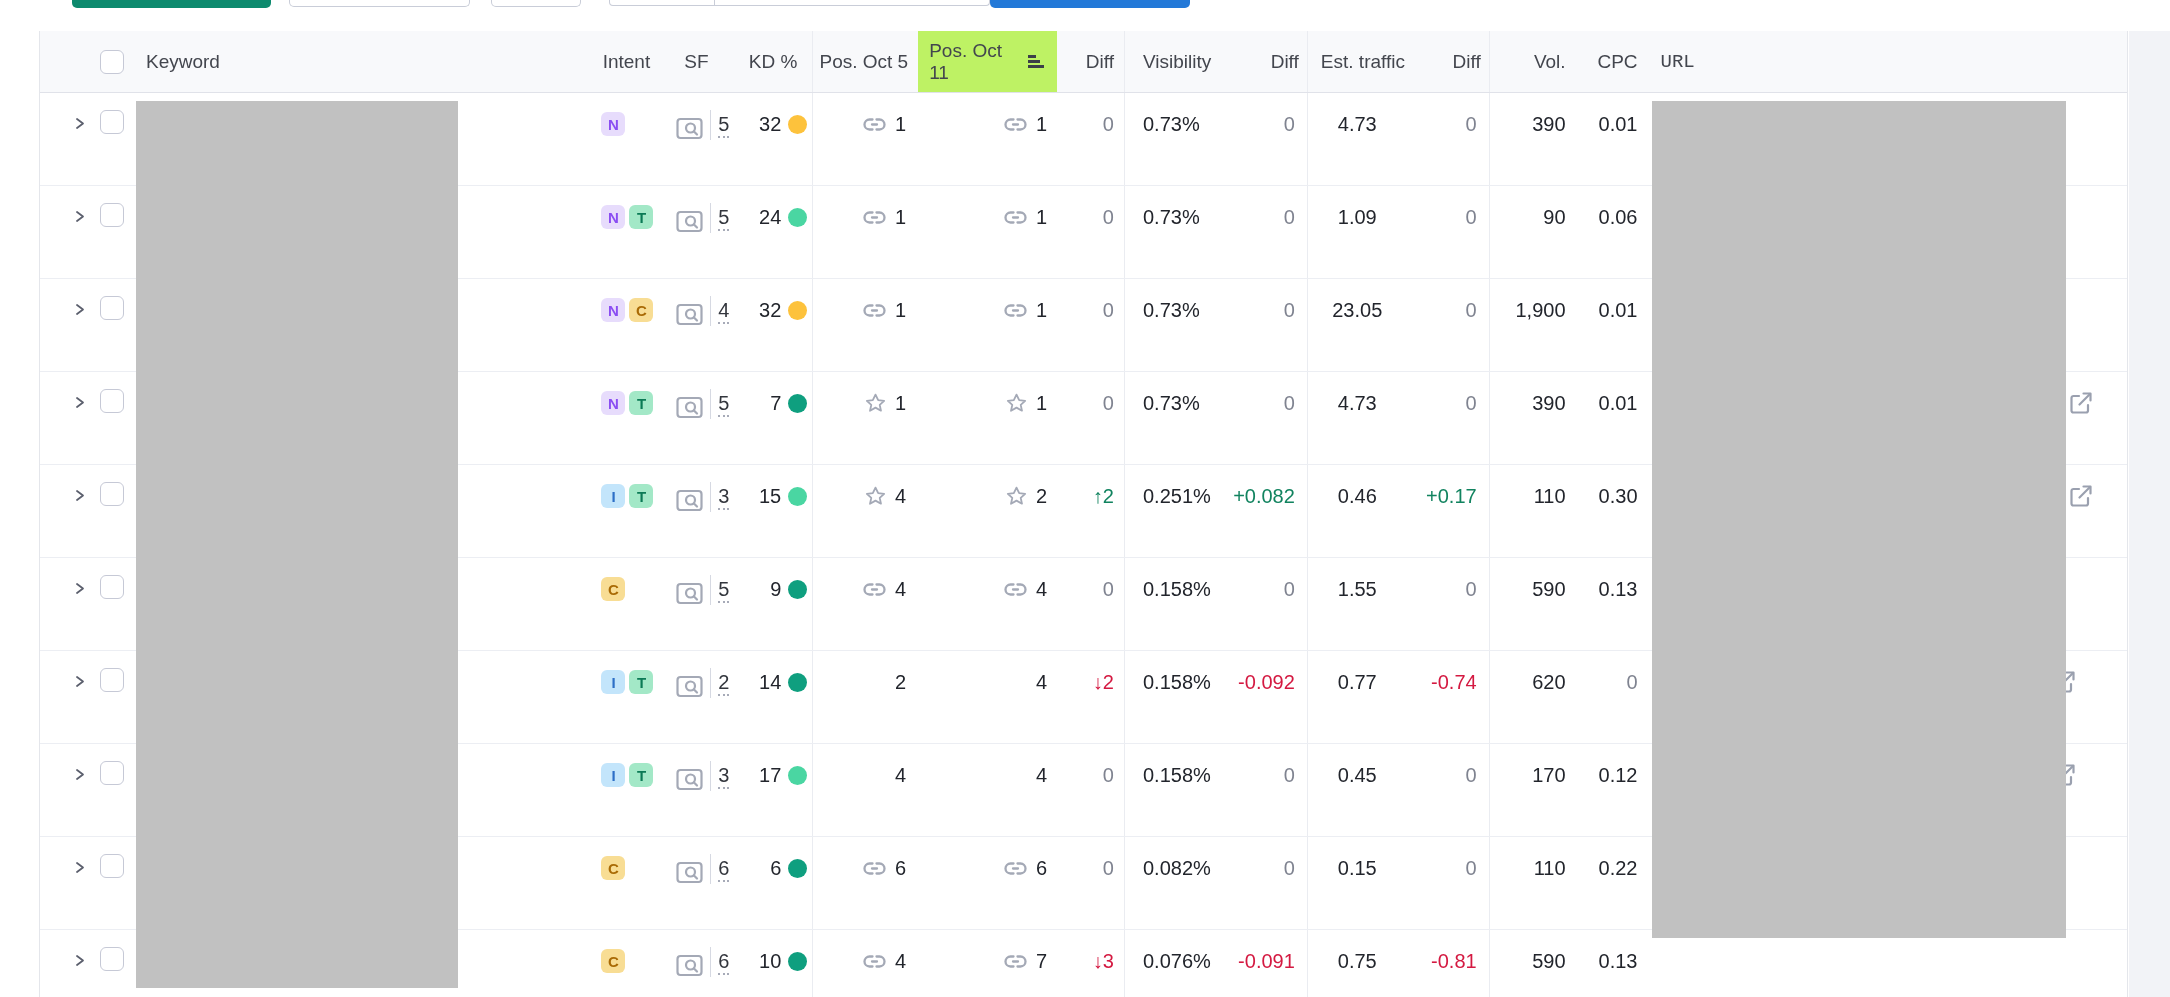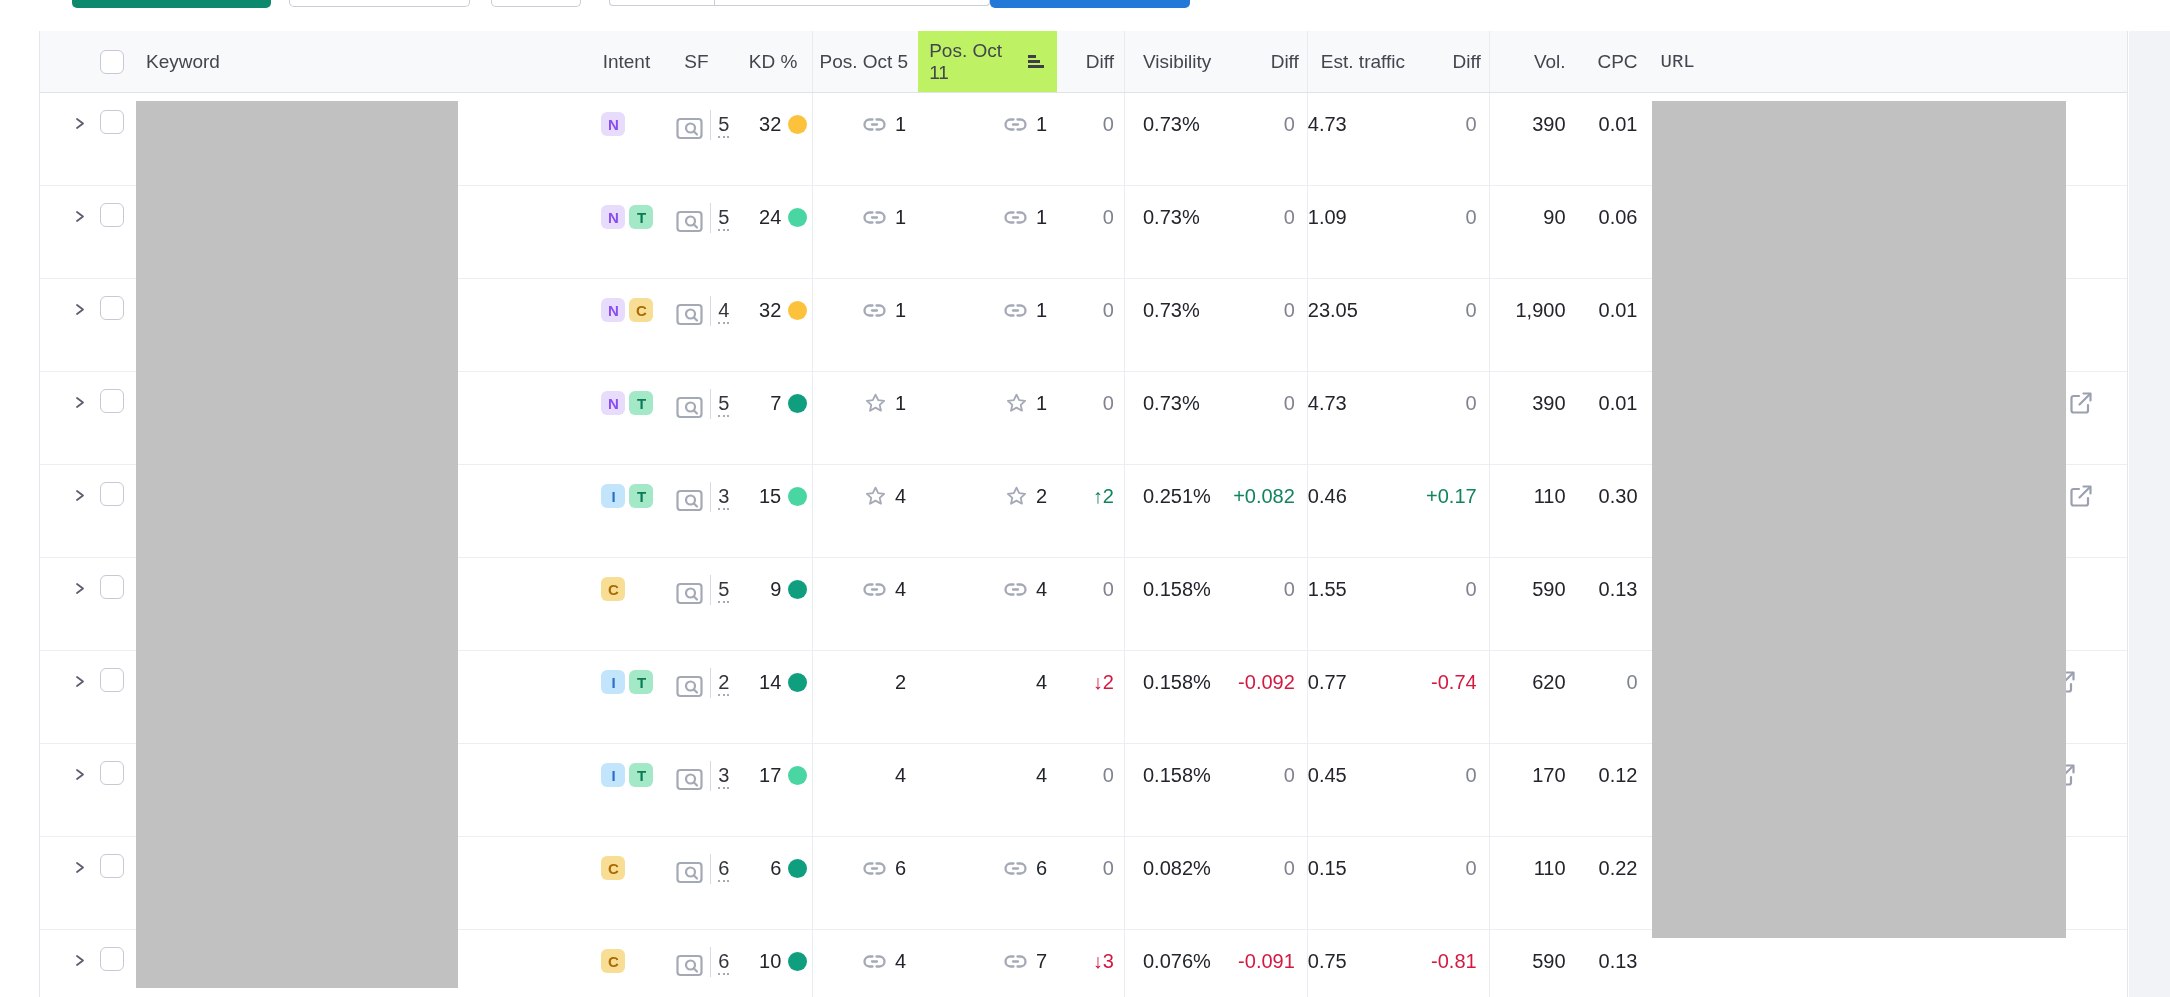--- a/index.html
+++ b/index.html
@@ -28,21 +28,21 @@
   .c-check   { width:46px; padding-left:10px; }
   .c-keyword { width:460px; padding-left:10px; }
   .c-intent  { width:62px; padding-left:6px; gap:4px; }
   .c-sf      { width:78px; justify-content:flex-end; padding-right:6px; gap:7px; }
   .c-kd      { width:77px; justify-content:flex-end; padding-right:5px; gap:7px; }
   .c-pos5    { width:106px; border-left:1px solid #eaecf1; justify-content:flex-end; padding-right:12px; gap:8px; }
   .c-pos11   { width:139px; justify-content:flex-end; padding-right:10px; gap:8px; }
   .c-diff1   { width:68px; border-right:1px solid #eaecf1; justify-content:flex-end; padding-right:10px; }
   .c-vis     { width:111px; padding-left:18px; }
   .c-diff2   { width:72px; border-right:1px solid #eaecf1; justify-content:flex-end; padding-right:12px; }
-  .c-est     { width:103px; justify-content:flex-start; padding-right:4px; }
+  .c-est     { width:103px; justify-content:center; padding-right:4px; }
   .c-diff3   { width:79px; border-right:1px solid #eaecf1; justify-content:flex-end; padding-right:12px; }
   .c-vol     { width:87px; justify-content:flex-end; padding-right:11px; }
   .c-cpc     { width:72px; justify-content:flex-end; padding-right:11px; }
   .c-url     { width:479px; position:relative; }
 
   .hdr .c-kd   { padding-right:15px; }
   .hdr .c-pos5 { padding-right:10px; }
   .hdr .c-pos11{ justify-content:flex-start; padding-left:11px; gap:8px; background:#bef264; }
   .hdr .c-intent { justify-content:center; padding-left:0; }
   .hdr .c-sf   { justify-content:center; padding-right:0; }

